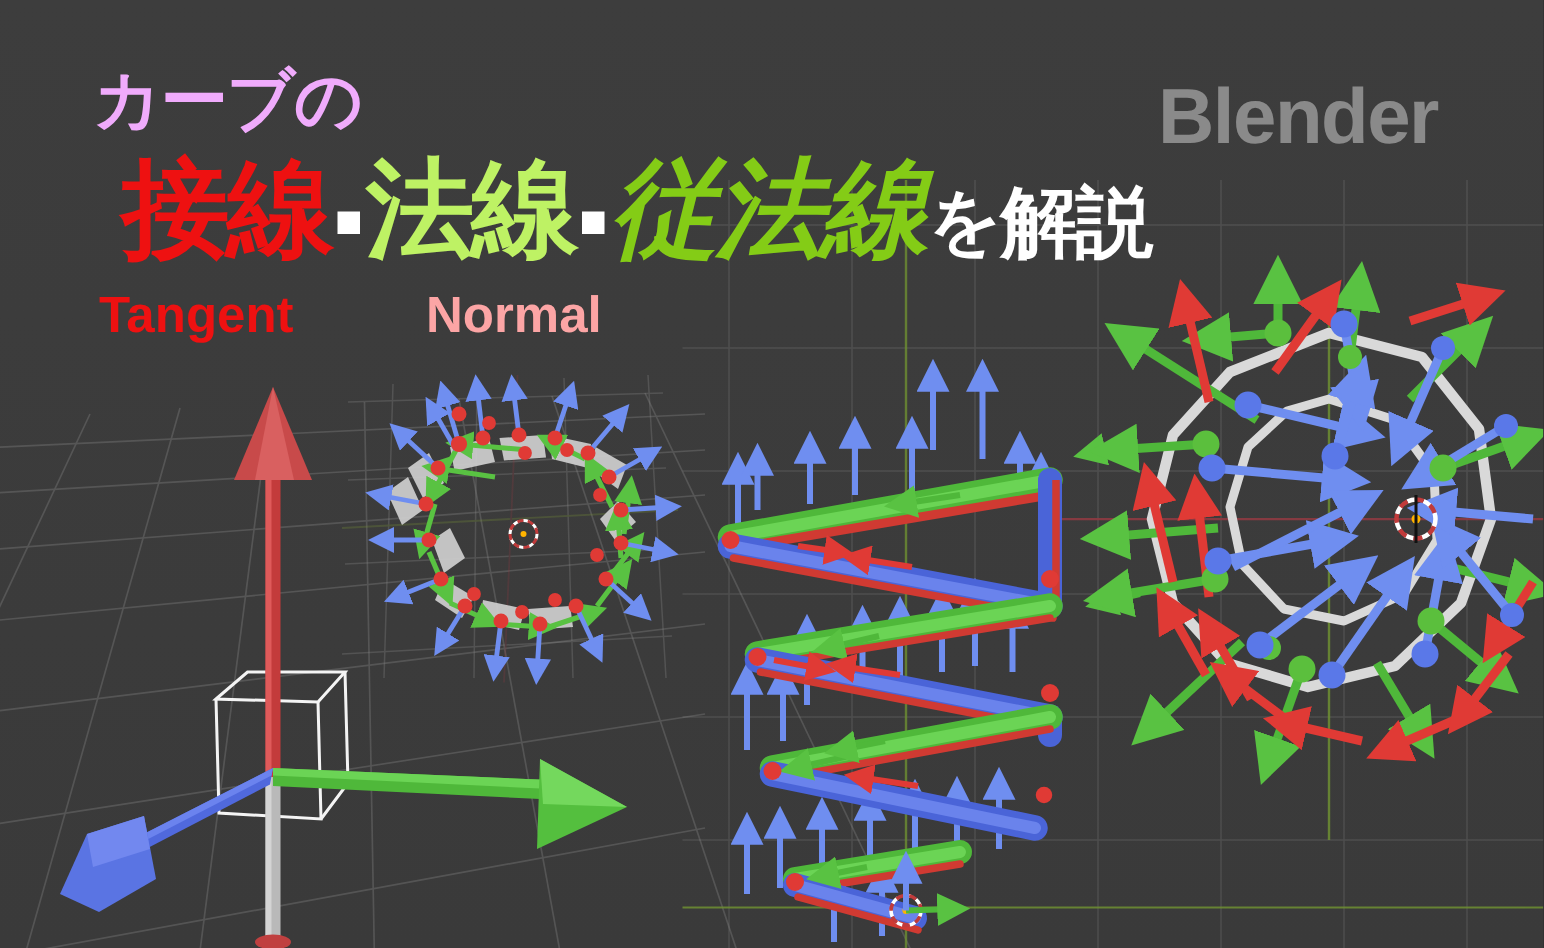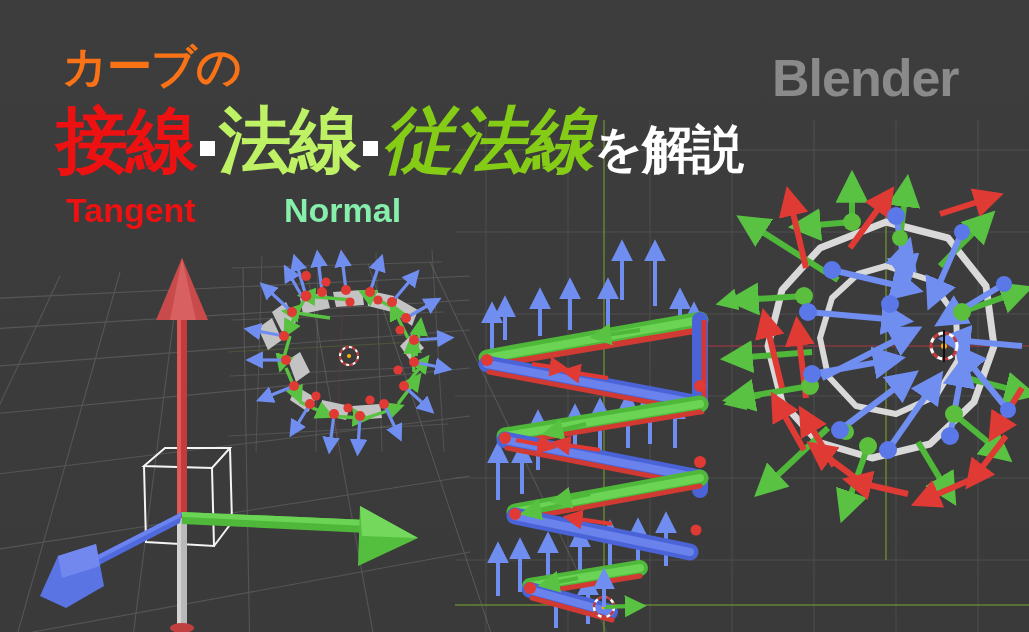--- a/index.html
+++ b/index.html
@@ -12,49 +12,49 @@
     user-select:none;
   }
   .layer{position:absolute;left:0;top:0;width:1029px;height:632px;}
   svg.layer{display:block;}
 
   
   .txt{position:absolute;white-space:nowrap;line-height:1;}
 
   #kanji-curve{
     left:62px; top:44px;
-    font-size:45px; font-weight:700; color:#f97316;
+    font-size:45px; font-weight:700; color:#f0abfc;
     letter-spacing:-1px;
   }
   #blender-label{
     left:772px; top:52px;
     font-size:52px; font-weight:800; color:#8a8a8a;
     letter-spacing:-1px;
   }
 
   #mainline{
     left:56px; top:104px;
     font-size:72px; font-weight:800;
     letter-spacing:-2px;
     display:flex; align-items:flex-end;
   }
   #mainline .w{display:inline-block;}
-  #mainline .tangent{color:#ee1111;}
+  #mainline .tangent{color:#ee1111;margin-left:25px;}
   #mainline .normal{color:#bef264;}
   #mainline .binormal{color:#84cc16;font-style:italic;}
   #mainline .sep{
     width:15px;height:15px;background:#ffffff;
     display:inline-block;margin:0 4px 20px 4px;flex:0 0 auto;
   }
   #mainline .wo{color:#ffffff;font-size:48px;font-weight:800;padding:0 1px 3px 2px;}
   #mainline .kaisetsu{color:#ffffff;font-size:52px;font-weight:800;padding-bottom:1px;}
 
   .subrow{position:absolute;top:193px;font-size:34px;font-weight:700;letter-spacing:0px;text-align:center;}
   #sub-tangent{left:66px;color:#ee1111;}
-  #sub-normal{left:284px;color:#86efac;}
+  #sub-normal{left:284px;color:#fca5a5;}
   #sub-binormal{left:509px;color:#8cf0a0;}
 
   #bottom-caption{
     left:428px; top:517px;
     font-size:47px; font-weight:700; color:#ffffff;
     letter-spacing:-1px;
     text-shadow:0 0 4px rgba(0,0,0,.35);
   }
 </style>
 </head>

